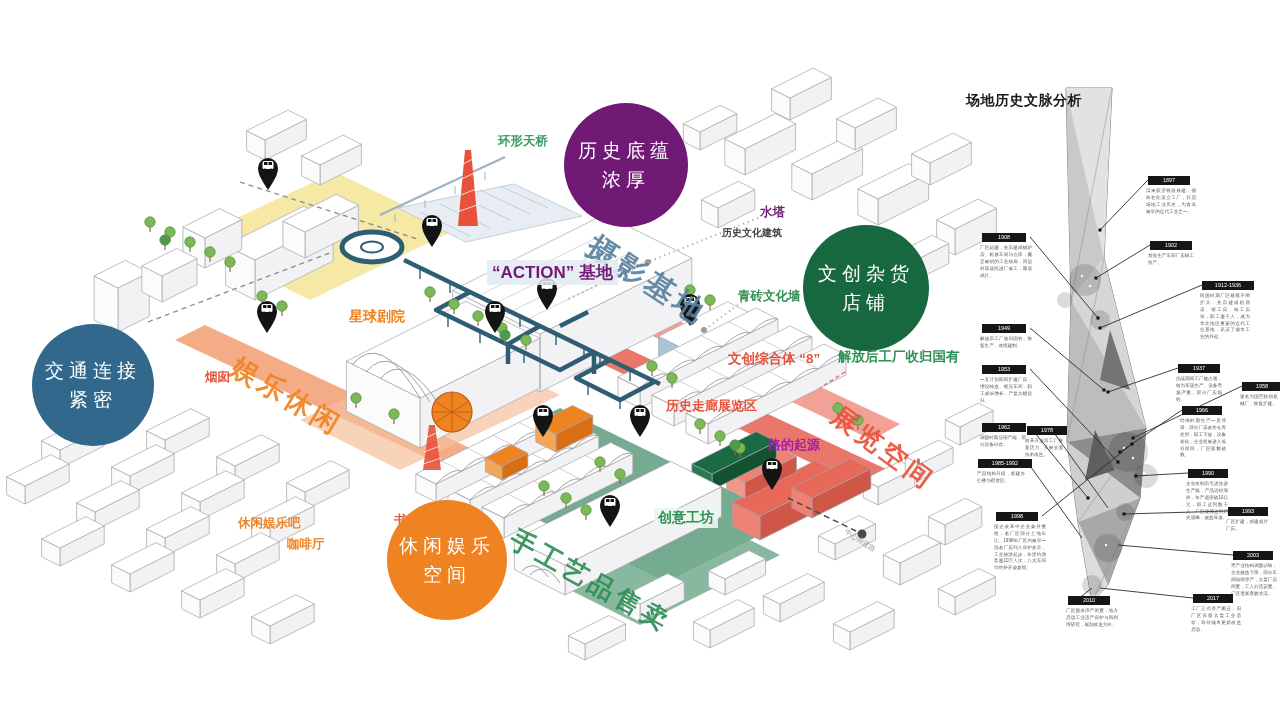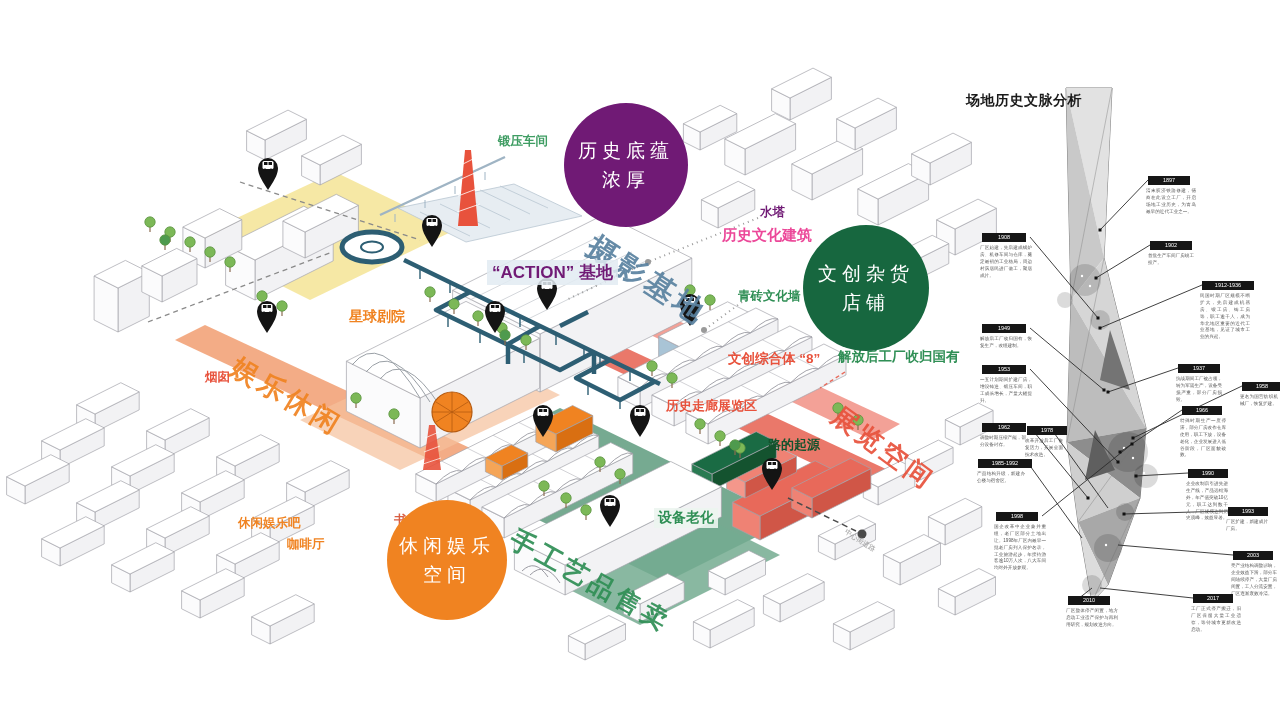--- a/index.html
+++ b/index.html
@@ -514,53 +514,57 @@
           <rect x="1122.5" y="512.5" width="3" height="3"></rect>
       <rect x="1096.5" y="316.5" width="3" height="3"></rect>
           <rect x="1102.5" y="388.5" width="3" height="3"></rect>
       <rect x="1116.5" y="460.5" width="3" height="3"></rect>
           <rect x="1086.5" y="496.5" width="3" height="3"></rect>
       <rect x="1130.5" y="442.5" width="3" height="3"></rect>
     </g>
   </g>
 </svg>
 
+<div class="bubble" style="left: 32px; top: 324px; width: 122px; height: 122px; background: rgb(49, 104, 140);">
+  <span>交通连接</span>
+  <span>紧密</span>
+</div>
 <div class="bubble" style="left: 564px; top: 103px; width: 124px; height: 124px; background: #701a75;">
   <span>历史底蕴</span>
   <span>浓厚</span>
 </div>
 <div class="bubble" style="left: 387px; top: 500px; width: 120px; height: 120px; background: rgb(240, 131, 33);">
   <span>休闲娱乐</span>
   <span>空间</span>
 </div>
 <div class="bubble" style="left: 803px; top: 225px; width: 126px; height: 126px; background: rgb(23, 103, 63);">
   <span>文创杂货</span>
   <span>店铺</span>
 </div>
 
 <div class="zone-title" style="left:601px;top:226px;color:#5a82a0;font-size:30px;transform:rotate(33deg);">摄影基地</div>
 <div class="zone-title" style="left:243px;top:349px;color:#f08321;font-size:27px;transform:rotate(31deg);">娱乐休闲</div>
 <div class="zone-title" style="left:845px;top:399px;color:#e8523c;font-size:26px;transform:rotate(36deg);">展览空间</div>
 <div class="zone-title" style="left:520px;top:522px;color:#2f8f55;font-size:26px;transform:rotate(29deg);">手工艺品售卖</div>
 
-<div class="map-label" style="left:498px;top:133px;color:#3f9d63;font-size:12.5px;">锻压车间</div>
+<div class="map-label" style="left:498px;top:133px;color:#3f9d63;font-size:12.5px;">环形天桥</div>
 <div class="map-label" style="left:760px;top:204px;color:#701a75;font-size:12.5px;">水塔</div>
-<div class="map-label" style="left:722px;top:226px;color:#ec4899;font-size:15px;">历史文化建筑</div>
+<div class="map-label" style="left:722px;top:226px;color:#404040;font-size:10px;">历史文化建筑</div>
 <div class="map-label" style="left:487px;top:260px;color:#701a75;font-size:17px;background:rgba(226,235,242,.85);padding:1px 5px;">“ACTION” 基地</div>
 <div class="map-label" style="left:345px;top:307px;color:#f08321;font-size:14px;background:rgba(255,255,255,.85);padding:1px 4px;">星球剧院</div>
 <div class="map-label" style="left:738px;top:288px;color:#2f8f55;font-size:12.5px;">青砖文化墙</div>
 <div class="map-label" style="left:838px;top:348px;color:#2f8f55;font-size:13.5px;">解放后工厂收归国有</div>
 <div class="map-label" style="left:728px;top:350px;color:#e8523c;font-size:13.5px;">文创综合体 “8”</div>
 <div class="map-label" style="left:638px;top:397px;color:#e8523c;font-size:13px;margin-left:28px;">历史走廊展览区</div>
-<div class="map-label" style="left:768px;top:436px;color:#14532d;font-size:13px;">路的起源</div>
+<div class="map-label" style="left:768px;top:436px;color:#a21caf;font-size:13px;">路的起源</div>
 <div class="map-label" style="left:205px;top:369px;color:#e8523c;font-size:12.5px;">烟囱</div>
 <div class="map-label" style="left:394px;top:472px;color:#d95f43;font-size:12.5px;margin-top:40px;">书店</div>
 <div class="map-label" style="left:287px;top:491px;color:#f08321;font-size:12.5px;margin-top:45px;">咖啡厅</div>
 <div class="map-label" style="left:238px;top:515px;color:#f08321;font-size:12.5px;">休闲娱乐吧</div>
-<div class="map-label" style="left:654px;top:508px;color:#2f8f55;font-size:14px;background:rgba(236,245,239,.9);padding:1px 4px;">设备老化</div>
+<div class="map-label" style="left:654px;top:508px;color:#2f8f55;font-size:14px;background:rgba(236,245,239,.9);padding:1px 4px;">创意工坊</div>
 <div class="map-label" style="left:848px;top:527px;color:#999;font-size:7px;font-weight:normal;transform:rotate(33deg);transform-origin:left top;">中心街道路</div>
 
 <div class="tl-title">场地历史文脉分析</div>
 
 <div class="tl-year" style="left:982px;top:233px;width:34px;">1908</div>
 <div class="tl-text" style="left:980px;top:245px;width:52px;">厂区始建，先后建成锅炉房、机修车间与仓库，奠定最初的工业格局，周边村落居民进厂做工，聚居成片。</div>
 <div class="tl-year" style="left:982px;top:324px;width:34px;">1949</div>
 <div class="tl-text" style="left:980px;top:336px;width:52px;">解放后工厂收归国有，恢复生产，改组建制。</div>
 <div class="tl-year" style="left:982px;top:365px;width:34px;">1953</div>
 <div class="tl-text" style="left:980px;top:377px;width:52px;">一五计划期间扩建厂房，增设铸造、锻压车间，职工成倍增长，产量大幅提升。</div>

